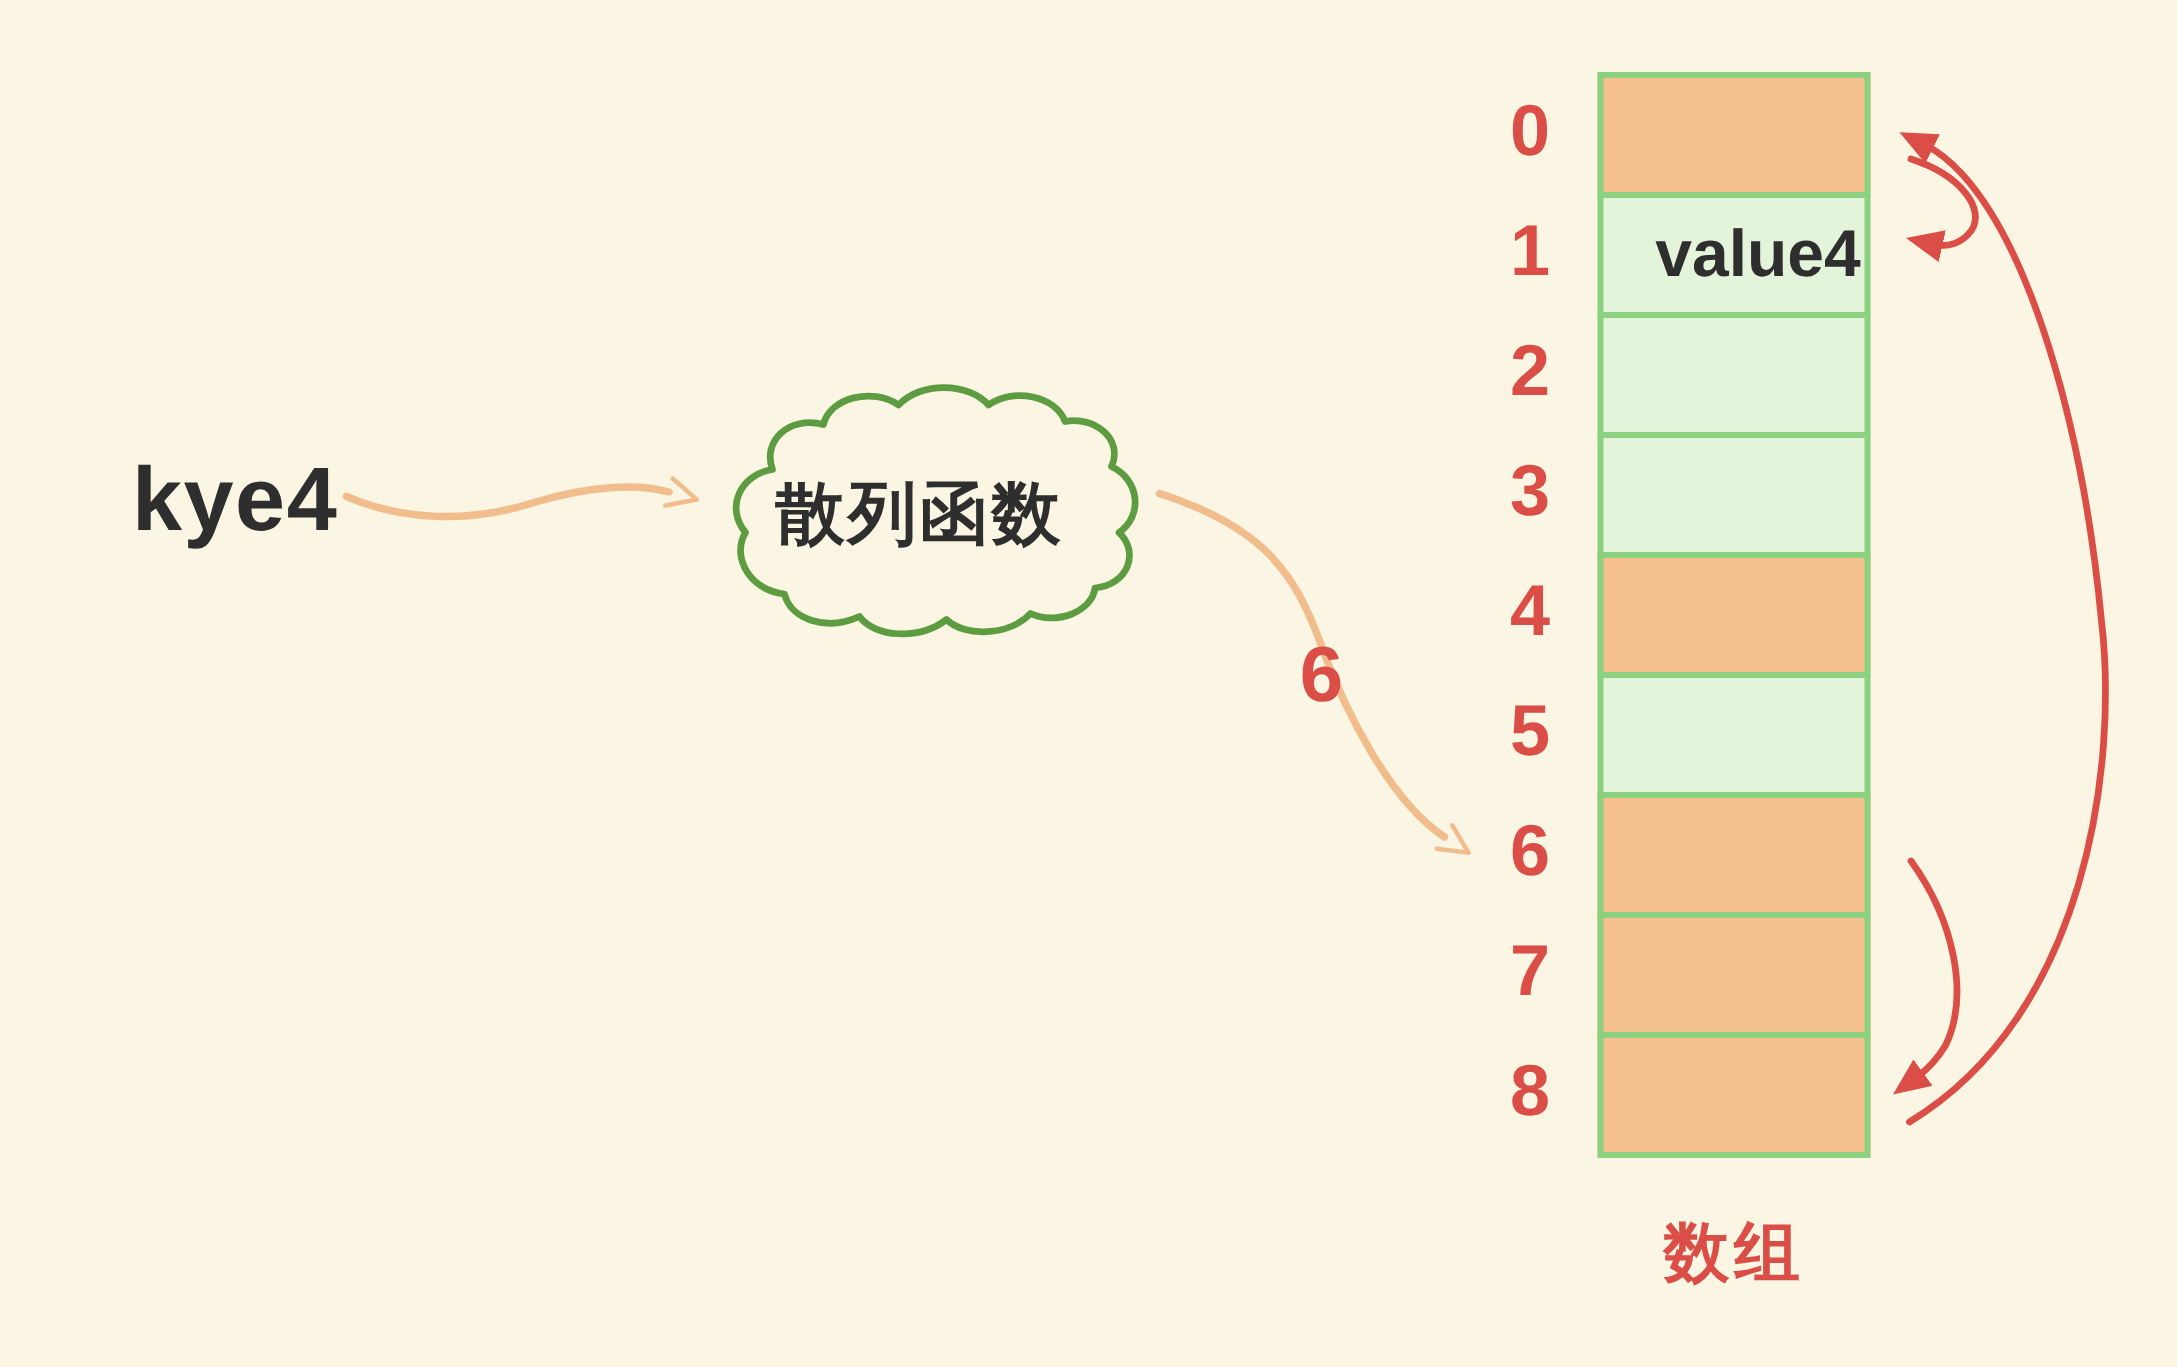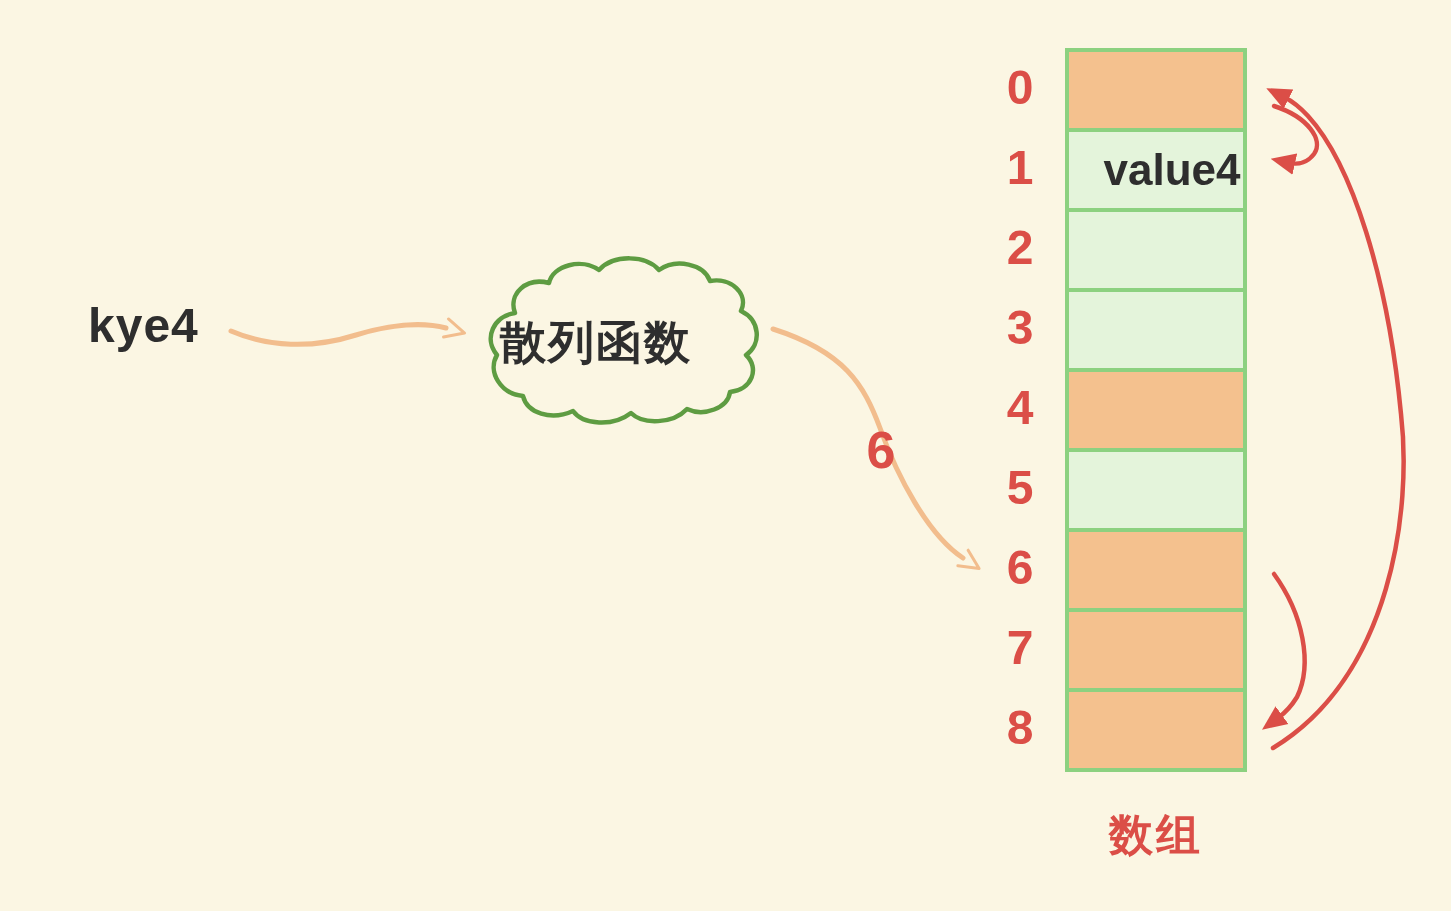--- a/index.html
+++ b/index.html
@@ -24,25 +24,25 @@
   svg.layer { position: absolute; left: 0; top: 0; width: 1451px; height: 911px; }
 
   .arrow-orange { stroke: var(--arrow_orange); stroke-width: 5; fill: none; stroke-linecap: round; }
   .arrow-red { stroke: var(--red); stroke-width: 4.5; fill: none; stroke-linecap: round; }
   .cloud-shape { stroke: var(--cloud_green); stroke-width: 4.5; fill: var(--bg); stroke-linejoin: round; }
   .mk-red { fill: var(--red); }
   .mk-orange { fill: none; stroke: var(--arrow_orange); stroke-width: 1.1; stroke-linecap: round; stroke-linejoin: round; }
 
   .key-label {
     position: absolute; left: 88px; top: 298px;
-    font-size: 48px; font-weight: bold; color: var(--text_dark);
+    font-size: 60px; font-weight: bold; color: var(--text_dark);
     letter-spacing: 1px;
   }
   .cloud-text {
-    position: absolute; left: 466px; top: 312px; width: 260px;
+    position: absolute; left: 483px; top: 312px; width: 260px;
     text-align: center;
     font-size: 46px; font-weight: bold; color: var(--text_dark);
     letter-spacing: 2px;
   }
   .hash-result {
     position: absolute; left: 856px; top: 420px; width: 50px;
     text-align: center;
     font-size: 52px; font-weight: bold; color: var(--red);
   }
   .index-col {

